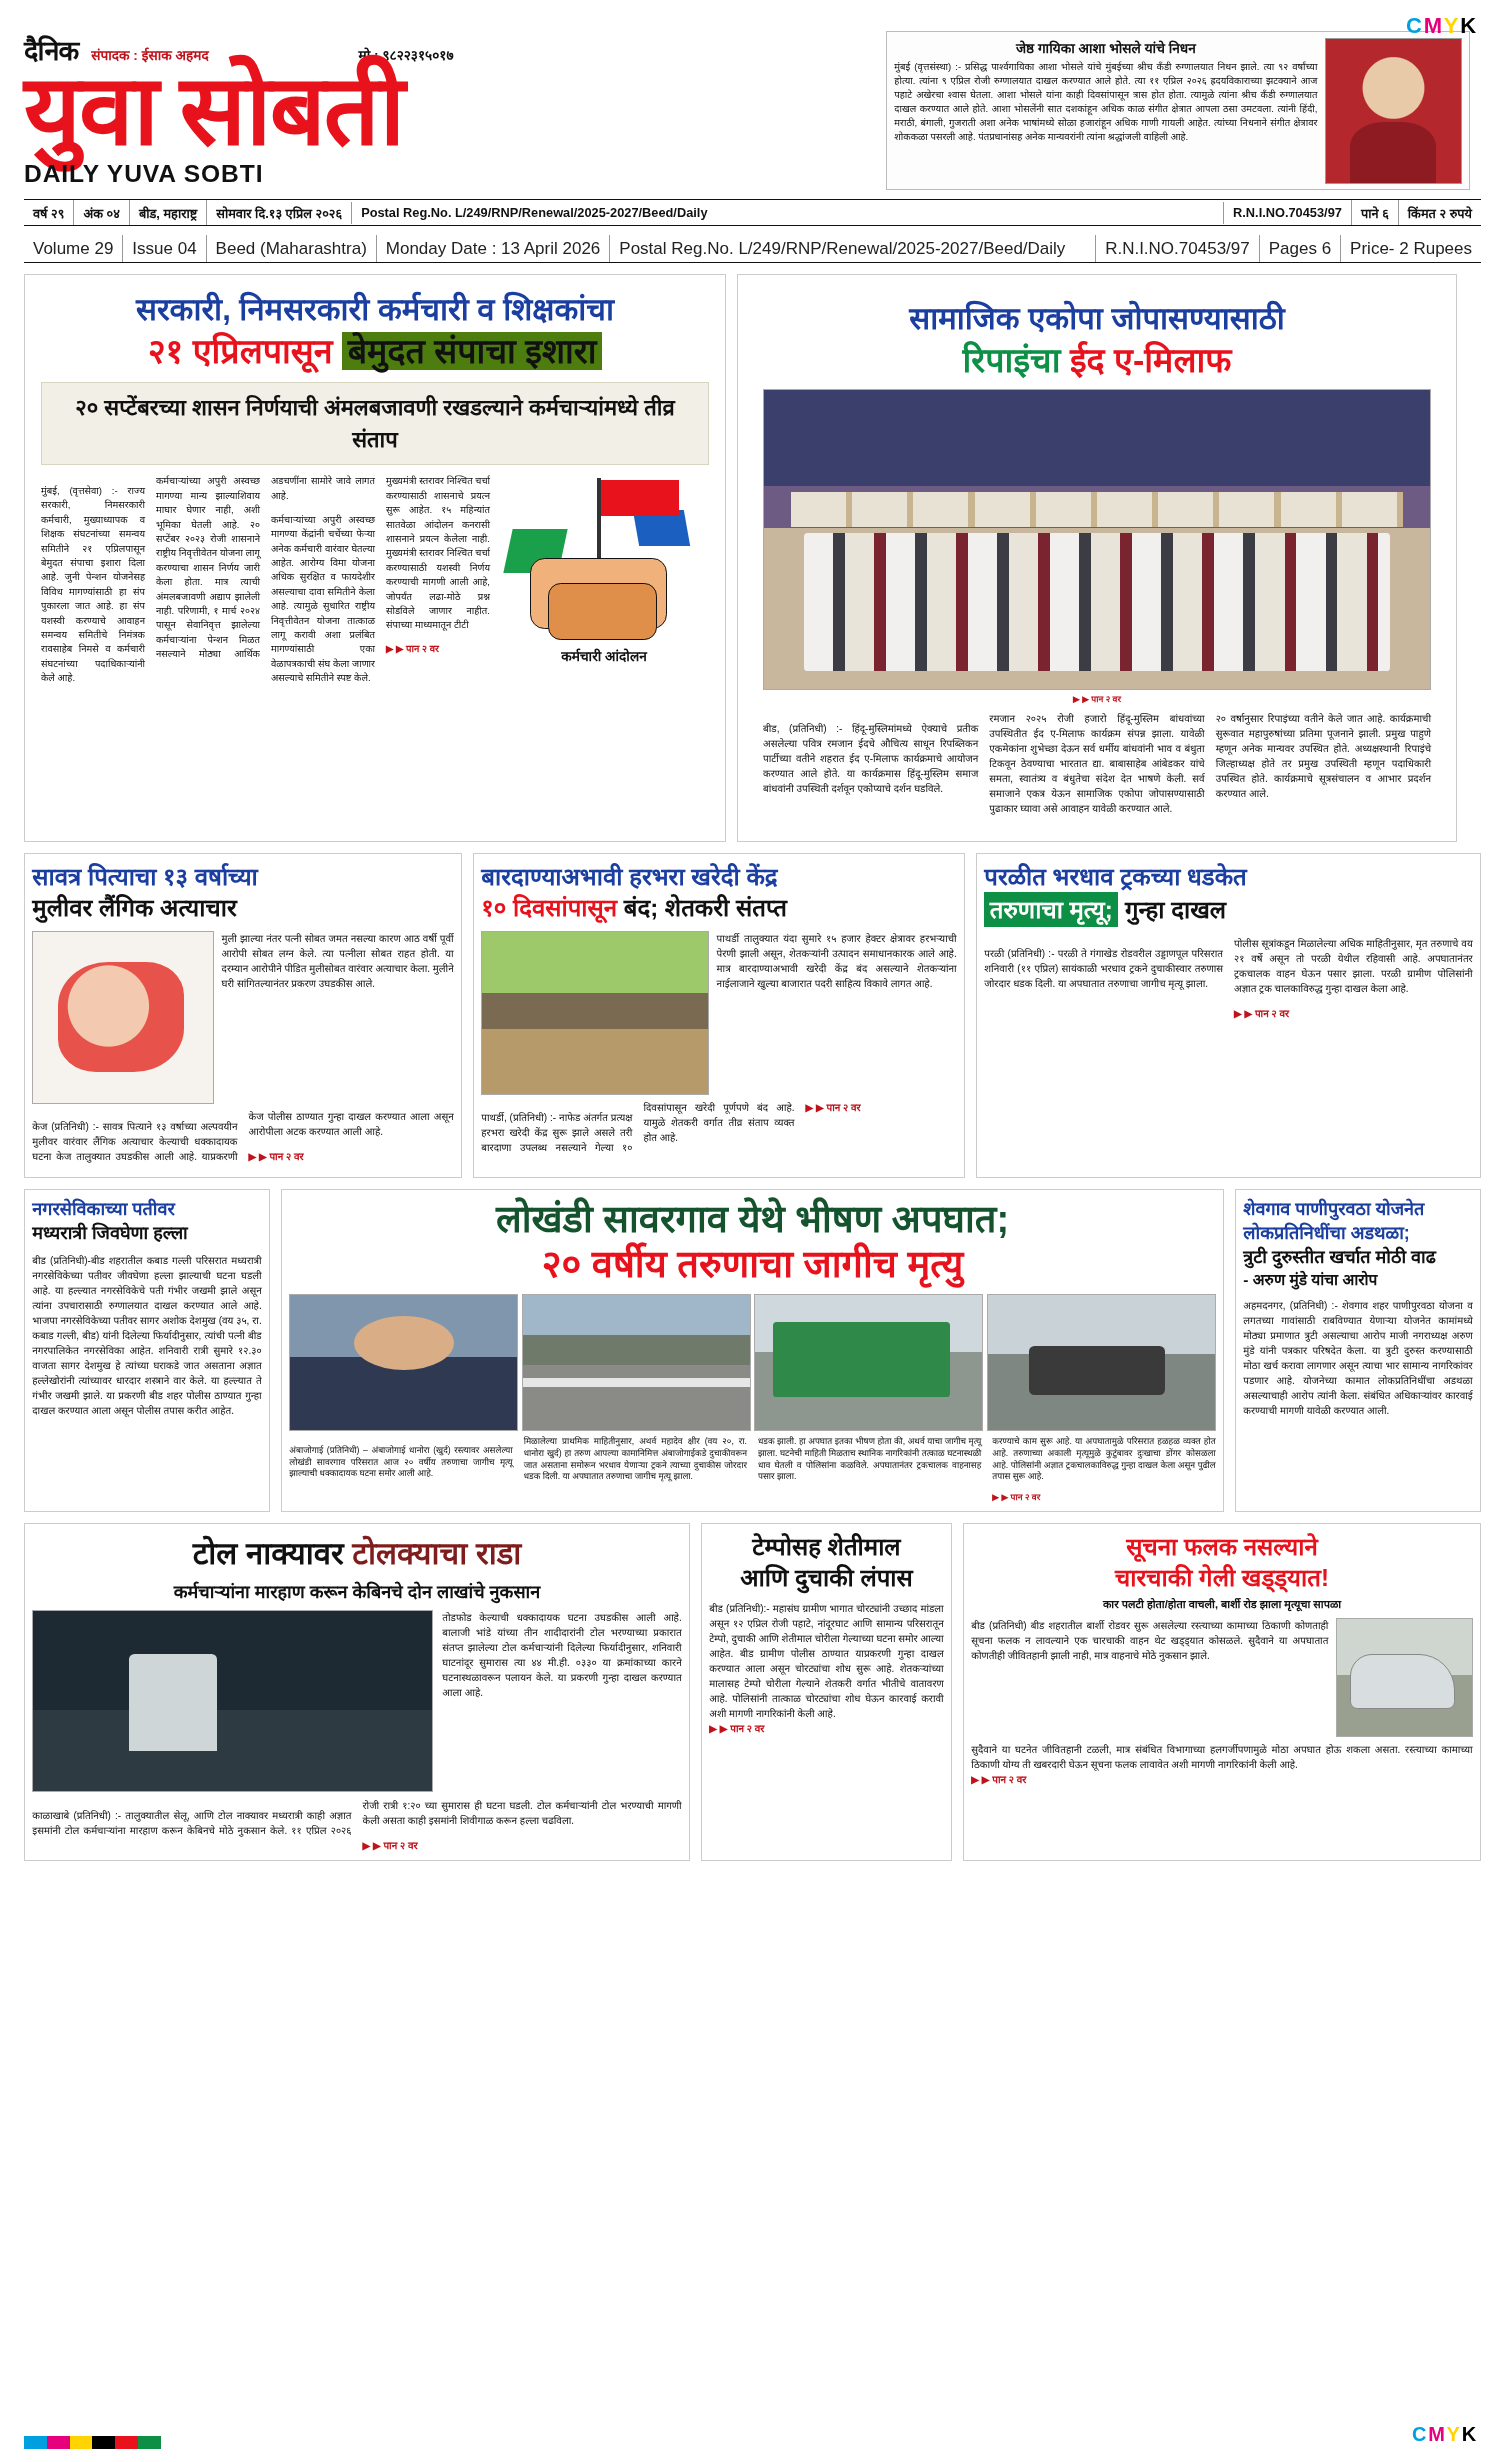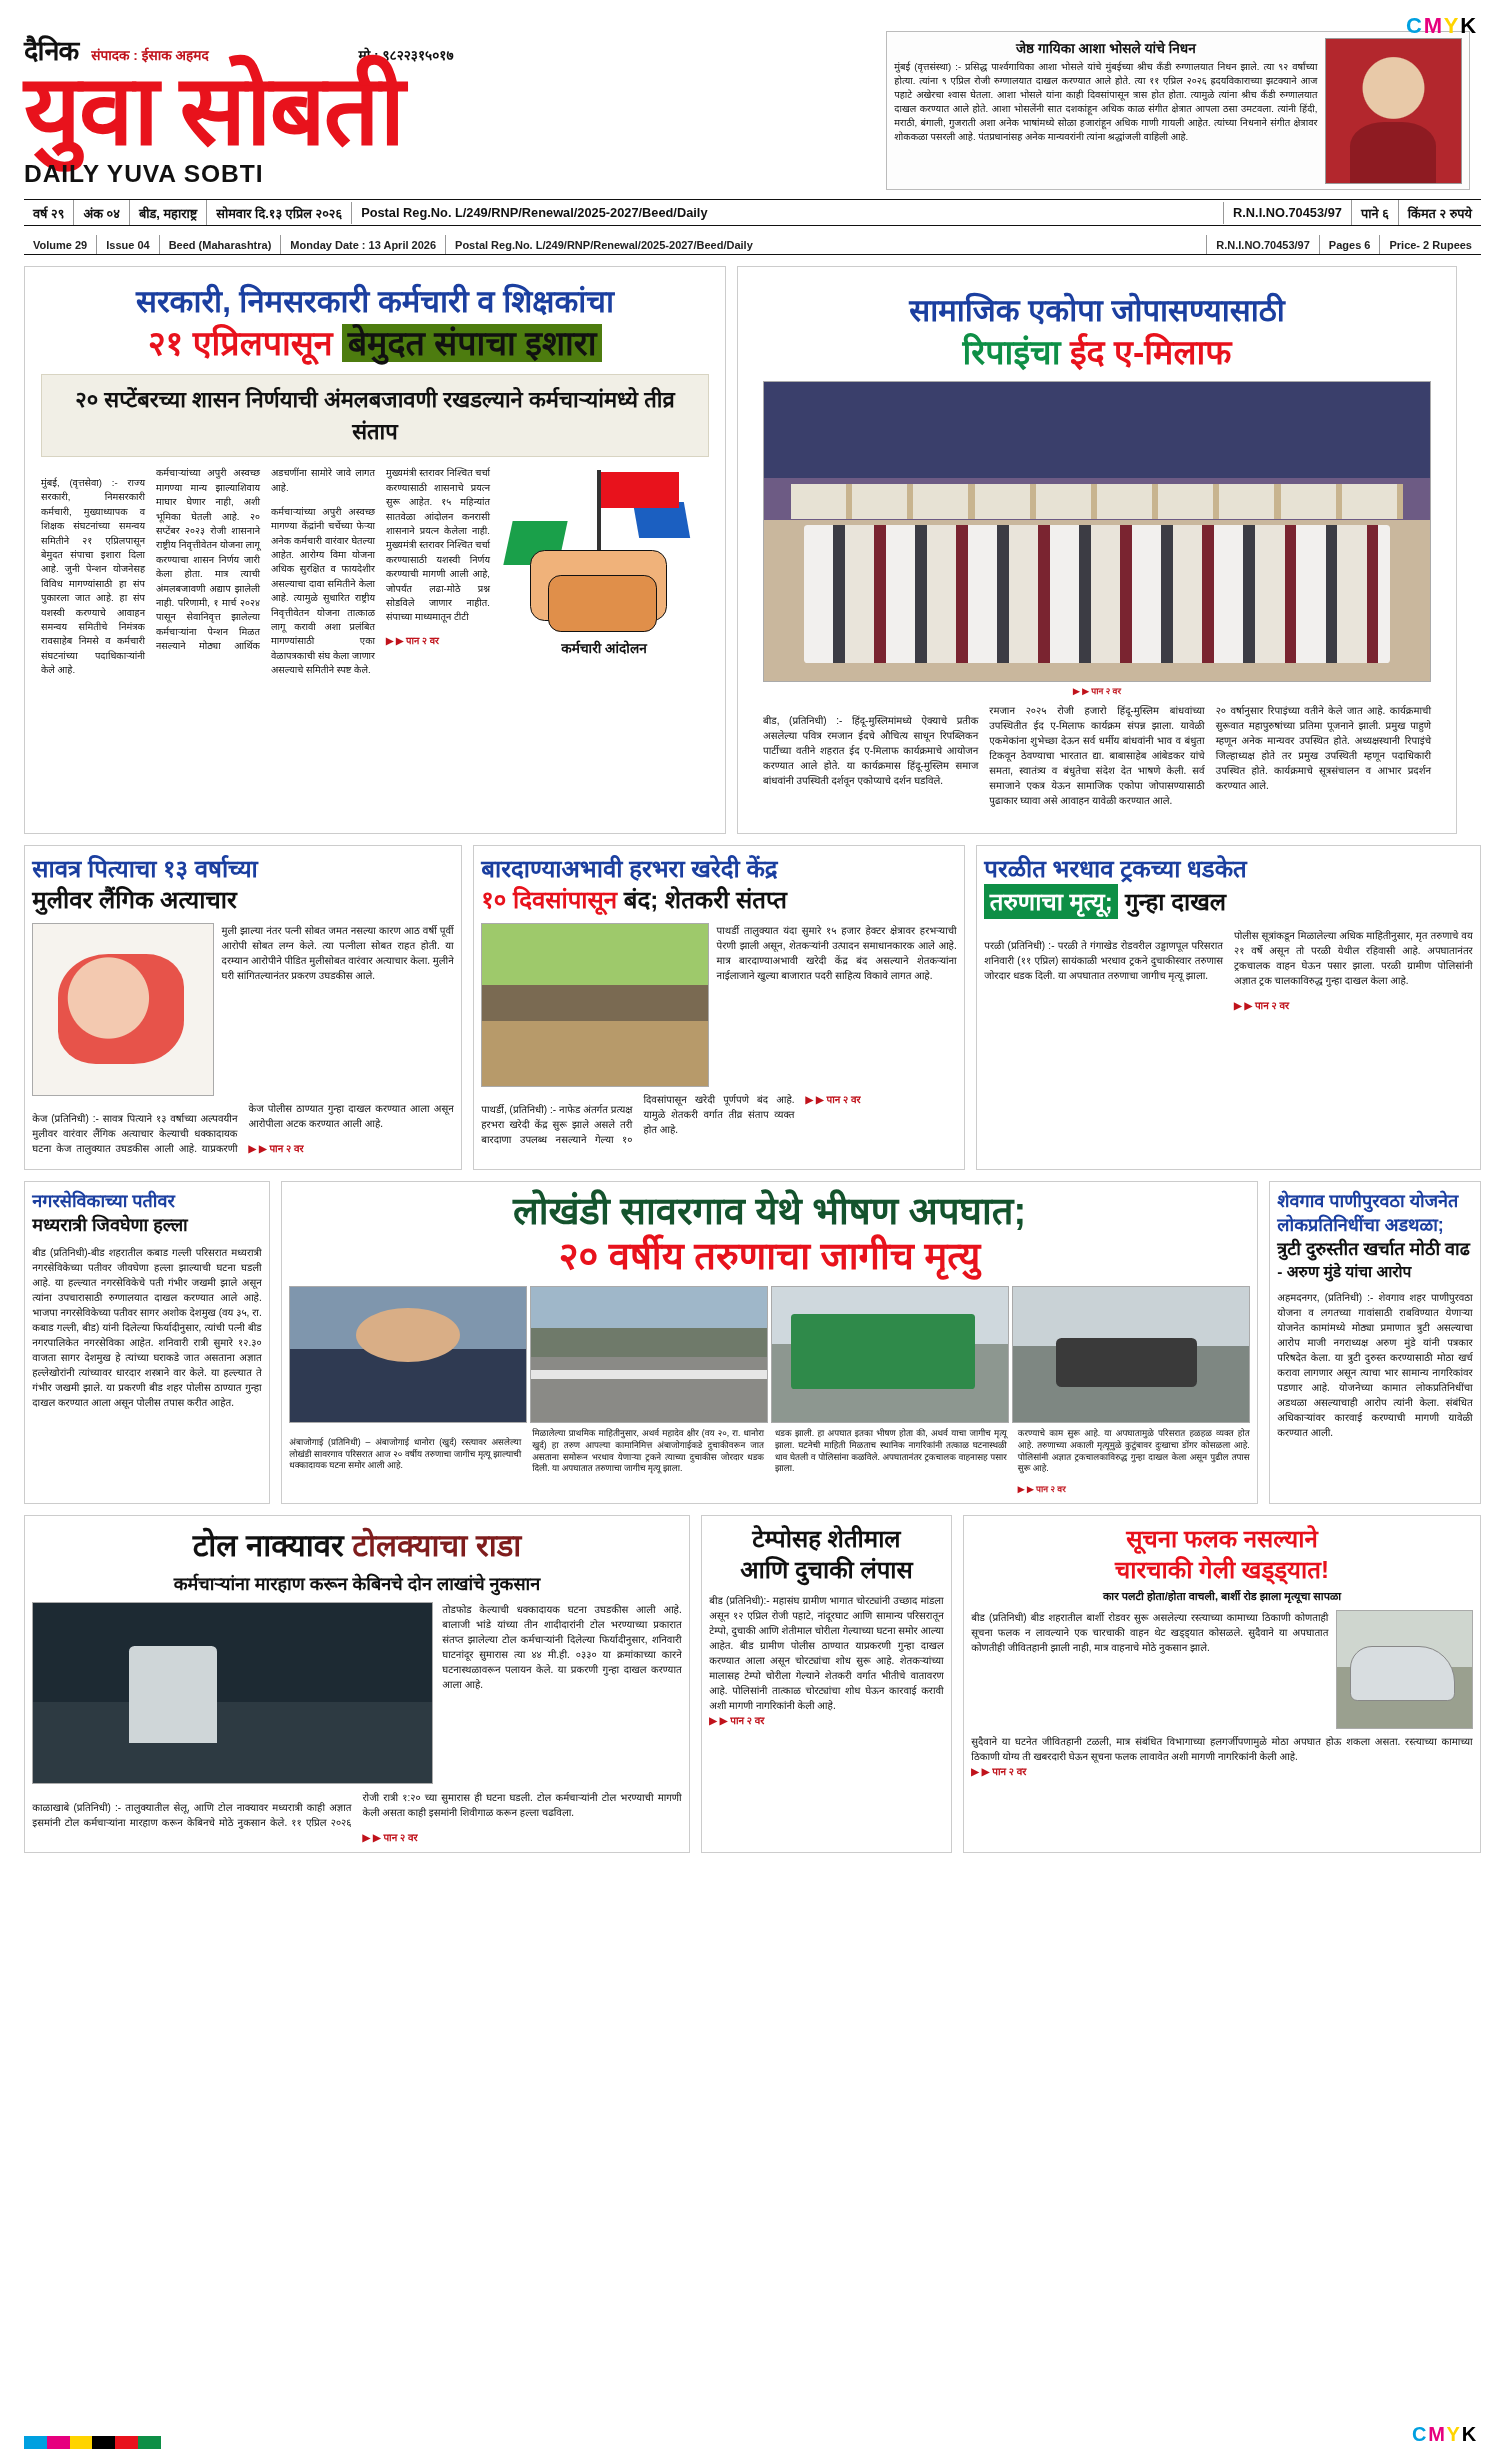--- a/index.html
+++ b/index.html
@@ -33,21 +33,21 @@
   .obit-head { font-size:13.7px; font-weight:bold; text-align:center; margin-bottom:3.6px; }
   .obit-body { font-size:9.6px; line-height:1.45; text-align:justify; }
   .obit-photo { width:137px; height:146px; border:0.9px solid #999; background:
       radial-gradient(circle at 50% 34%, #e8c9a8 0 26%, rgba(0,0,0,0) 27%),
       linear-gradient(#b3272d 0 100%);
       position:relative; overflow:hidden; }
   .obit-photo:after{ content:""; position:absolute; left:18%; bottom:0; width:64%; height:42%; background:#8e1b22; border-radius:40% 40% 0 0; }
 
   
   .strip { border-top:1.8px solid #111; border-bottom:0.9px solid #111; margin-top:9px; display:flex; align-items:center; font-size:12.8px; font-weight:bold; }
-  .strip.two { border-top:none; border-bottom:1.8px solid #111; font-weight:bold; font-size:11px; color:#222; }
+  .strip.two { border-top:none; border-bottom:1.8px solid #111; font-weight:normal; font-size:17px; color:#222; }
   .strip > div { padding:3.6px 9px; white-space:nowrap; }
   .strip .sep { border-left:0.9px solid #999; }
   .strip .grow { flex:1; }
   .body-text { font-size:10px; line-height:1.5; text-align:justify; }
   .cols2 { column-count:2; column-gap:11px; }
   .cols3 { column-count:3; column-gap:11px; }
   .cols4 { column-count:4; column-gap:11px; }
   .more { color:#c0121b; font-weight:bold; white-space:nowrap; }
 
   
@@ -299,21 +299,21 @@
       </div>
       <div class="cols4 caption" style="margin-top:5.5px;">
         <p>अंबाजोगाई (प्रतिनिधी) – अंबाजोगाई धानोरा (खुर्द) रस्त्यावर असलेल्या लोखंडी सावरगाव परिसरात आज २० वर्षीय तरुणाचा जागीच मृत्यू झाल्याची धक्कादायक घटना समोर आली आहे.</p>
         <p>मिळालेल्या प्राथमिक माहितीनुसार, अथर्व महादेव क्षीर (वय २०, रा. धानोरा खुर्द) हा तरुण आपल्या कामानिमित्त अंबाजोगाईकडे दुचाकीवरून जात असताना समोरून भरधाव येणाऱ्या ट्रकने त्याच्या दुचाकीस जोरदार धडक दिली. या अपघातात तरुणाचा जागीच मृत्यू झाला.</p>
         <p>धडक झाली. हा अपघात इतका भीषण होता की, अथर्व याचा जागीच मृत्यू झाला. घटनेची माहिती मिळताच स्थानिक नागरिकांनी तत्काळ घटनास्थळी धाव घेतली व पोलिसांना कळविले. अपघातानंतर ट्रकचालक वाहनासह पसार झाला.</p>
         <p>करण्याचे काम सुरू आहे. या अपघातामुळे परिसरात हळहळ व्यक्त होत आहे. तरुणाच्या अकाली मृत्यूमुळे कुटुंबावर दुःखाचा डोंगर कोसळला आहे. पोलिसांनी अज्ञात ट्रकचालकाविरुद्ध गुन्हा दाखल केला असून पुढील तपास सुरू आहे.</p>
         <p class="more">▶ ▶ पान २ वर</p>
       </div>
     </div>
 
-    <div class="box" style="width:212px">
+    <div class="box" style="width:246px">
       <div class="h-sm" style="color:#1b3fa0">शेवगाव पाणीपुरवठा योजनेत</div>
       <div class="h-sm" style="color:#1b3fa0">लोकप्रतिनिधींचा अडथळा;</div>
       <div class="h-sm">त्रुटी दुरुस्तीत खर्चात मोठी वाढ</div>
       <div class="h-sm" style="font-size:15.5px">- अरुण मुंडे यांचा आरोप</div>
       <div class="body-text" style="margin-top:7.3px">अहमदनगर, (प्रतिनिधी) :- शेवगाव शहर पाणीपुरवठा योजना व लगतच्या गावांसाठी राबविण्यात येणाऱ्या योजनेत कामांमध्ये मोठ्या प्रमाणात त्रुटी असल्याचा आरोप माजी नगराध्यक्ष अरुण मुंडे यांनी पत्रकार परिषदेत केला. या त्रुटी दुरुस्त करण्यासाठी मोठा खर्च करावा लागणार असून त्याचा भार सामान्य नागरिकांवर पडणार आहे. योजनेच्या कामात लोकप्रतिनिधींचा अडथळा असल्याचाही आरोप त्यांनी केला. संबंधित अधिकाऱ्यांवर कारवाई करण्याची मागणी यावेळी करण्यात आली.</div>
     </div>
   </div>
 
   <div class="row">
 

